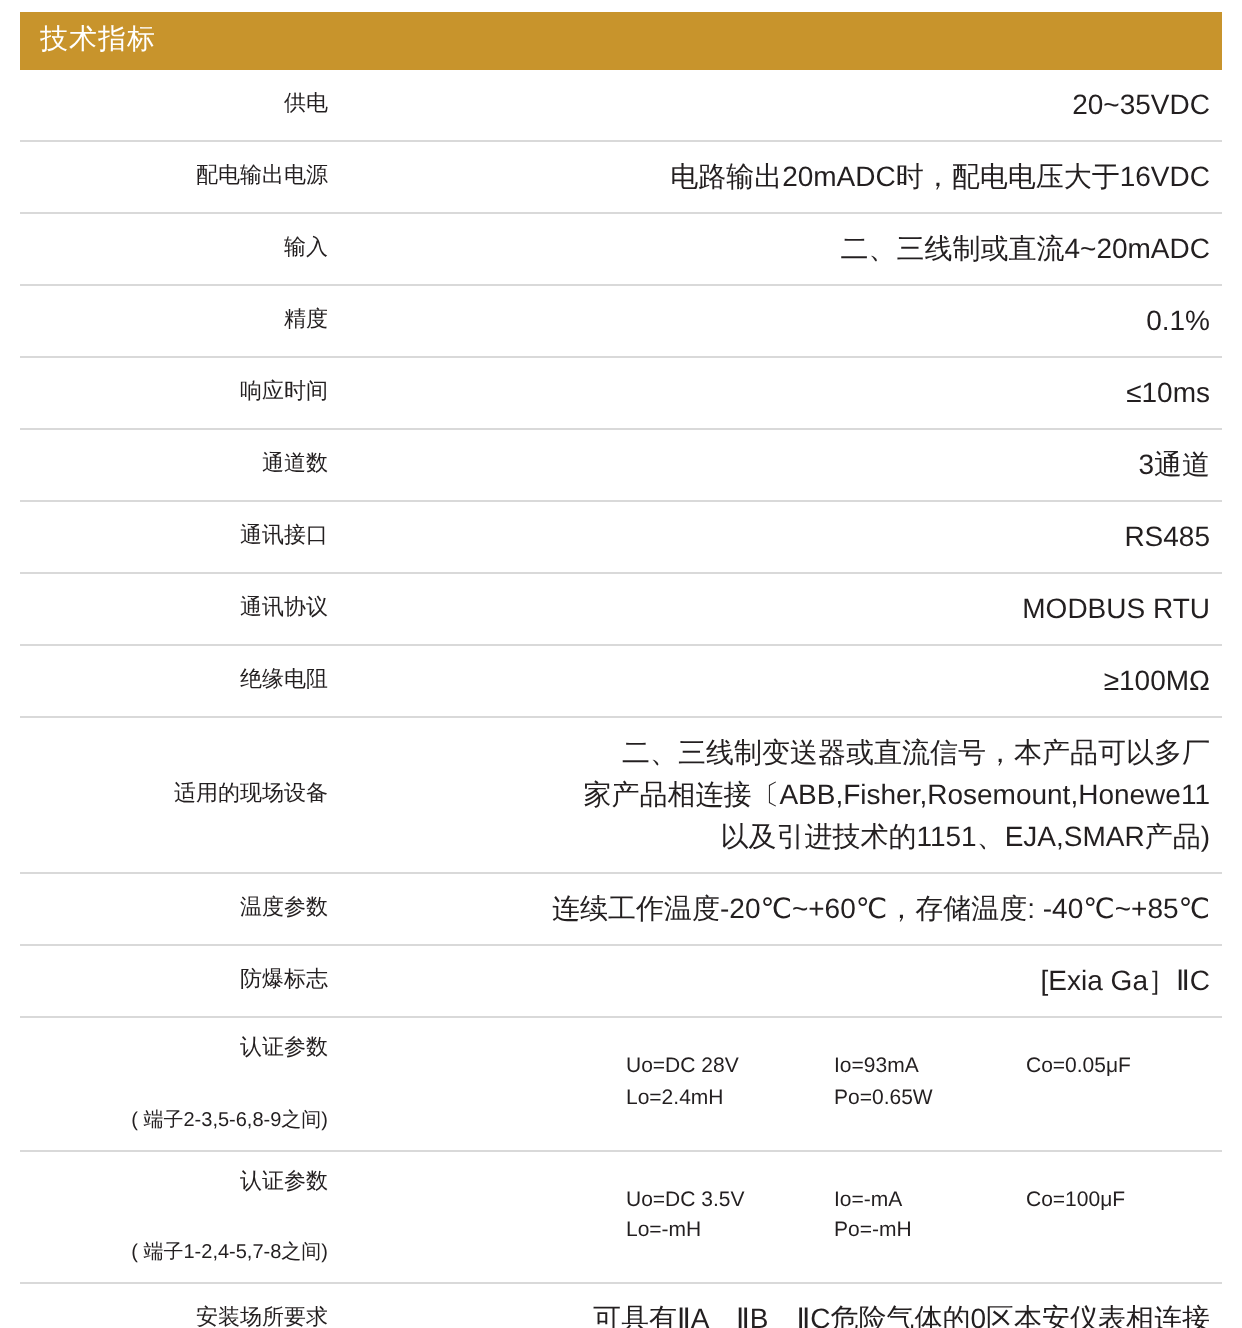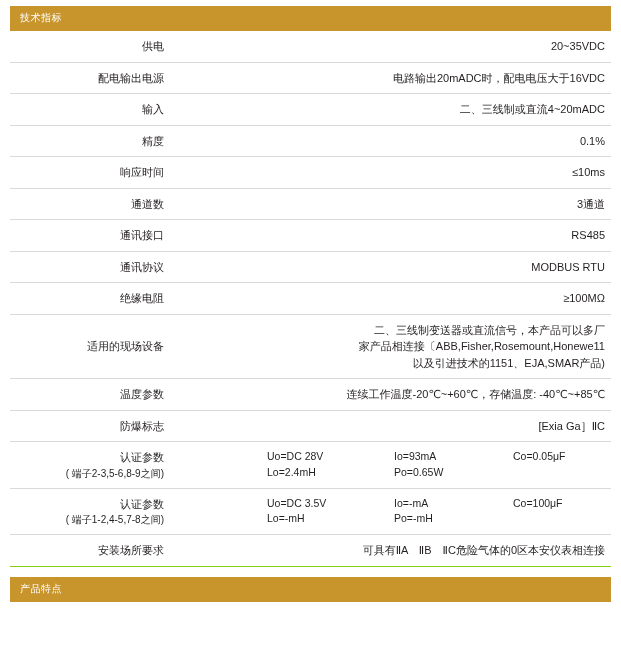--- a/index.html
+++ b/index.html
@@ -16,21 +16,21 @@
     color: #231f20;
     overflow: hidden;
   }
   .page {
     width: 621px;
     padding: 6px 10px 0 10px;
   }
   .section-header {
     background: #c8942c;
     color: #ffffff;
-    font-size: 10px;
+    font-size: 14px;
     padding: 5px 10px 6px 10px;
     letter-spacing: 0.5px;
   }
   table.spec {
     width: 601px;
     border-collapse: collapse;
     table-layout: fixed;
   }
   table.spec tr {
     border-bottom: 1px solid #d9d9d9;
@@ -46,42 +46,42 @@
   td.label {
     width: 160px;
     text-align: right;
     font-size: 11px;
     color: #231f20;
   }
   td.label .sub {
     display: block;
     font-size: 10px;
     color: #231f20;
+    margin-top: 20px;
   }
   td.value {
     text-align: right;
-    font-size: 11px;
+    font-size: 14px;
     color: #231f20;
     padding-right: 2px;
   }
   td.value .line {
     display: block;
   }
   td.cert {
     text-align: right;
     font-size: 10.5px;
     padding-right: 2px;
   }
   .cert-grid {
     display: inline-block;
     text-align: left;
   }
   .cert-row {
     display: flex;
-    gap: 23px;
   }
   .cert-cell {
     display: inline-block;
     min-width: 104px;
     text-align: left;
   }
   .cert-cell.c2 { min-width: 96px; }
   .cert-cell.c3 { min-width: 92px; text-align: left; }
   .features {
     margin-top: 10px;

